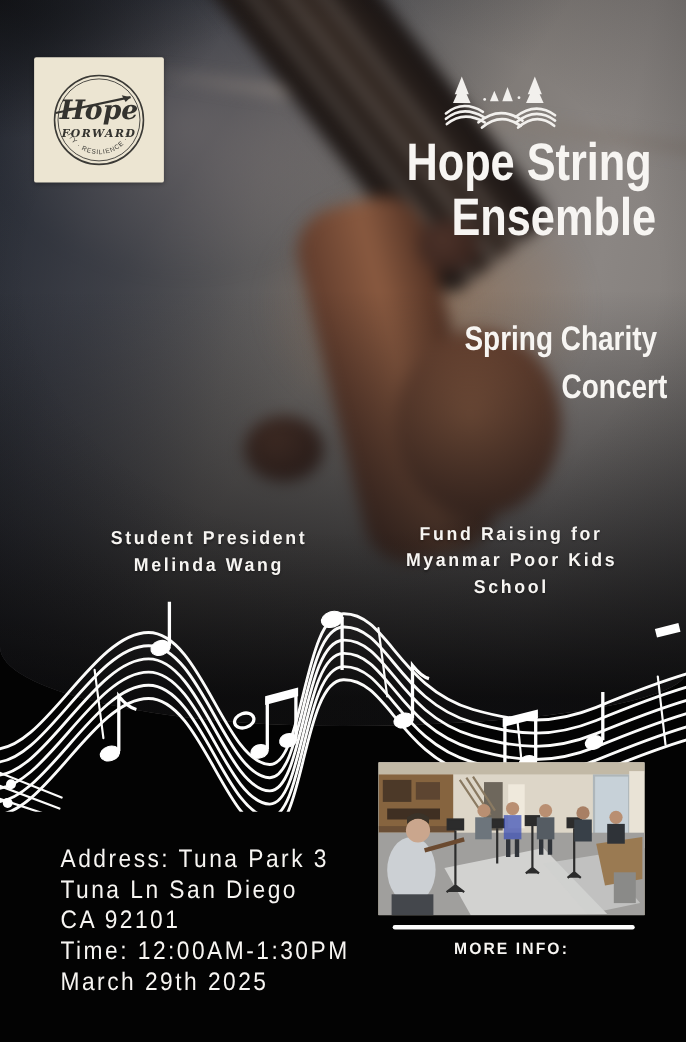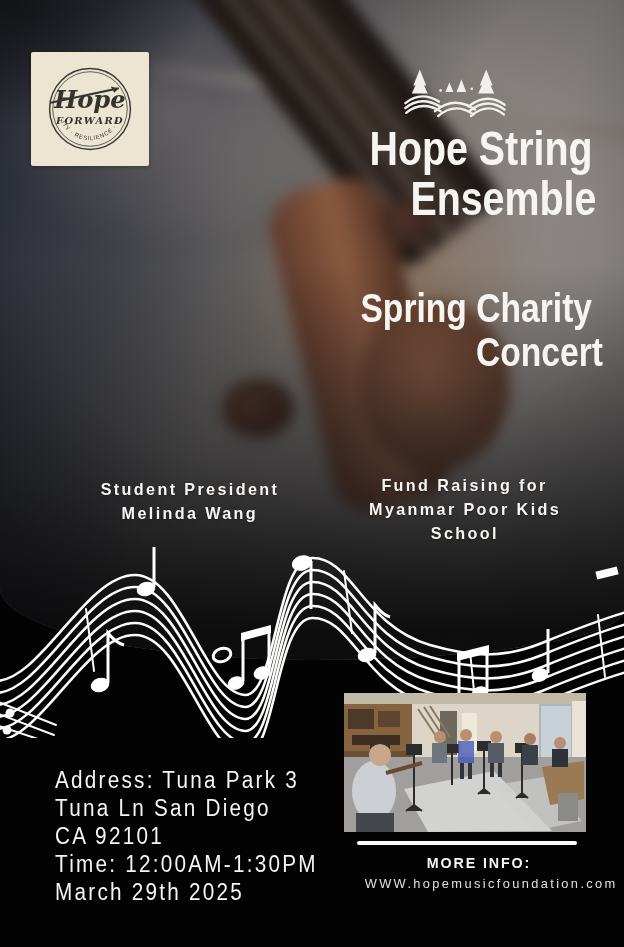--- a/index.html
+++ b/index.html
@@ -32,41 +32,41 @@
   .l-vign{background:radial-gradient(ellipse 520px 420px at 50% 38%,rgba(0,0,0,0) 55%,rgba(10,10,12,.35) 100%);}
 
   
   .logo-card{position:absolute;left:31px;top:52px;width:118px;height:114px;background:#ece5d2;border-radius:2px;box-shadow:0 1px 4px rgba(0,0,0,.3);display:flex;align-items:center;justify-content:center;}
 
   
   .header{position:absolute;left:293px;top:66px;width:324px;text-align:right;}
   .hills{width:104px;height:52px;margin:0 auto;display:block;}
   .title{margin:6px 0 0;font-size:48px;line-height:50px;font-weight:700;letter-spacing:0;}
   .title .cond, .subtitle .cond{display:inline-block;transform:scaleX(.82);transform-origin:50% 50%;white-space:nowrap;}
-  .subtitle{margin:62px 0 0;font-size:41px;line-height:44px;font-weight:700;}
+  .subtitle{margin:62px 0 0;font-size:31px;line-height:44px;font-weight:700;}
 
   
   .credit{position:absolute;text-align:center;font-weight:700;font-size:17px;line-height:24px;letter-spacing:2.5px;text-shadow:0 1px 2px rgba(0,0,0,.35);}
   .credit .cond{display:inline-block;transform:scaleX(.95);white-space:nowrap;}
   .credit-left{left:55px;top:478px;width:270px;}
   .credit-right{left:340px;top:474px;width:250px;}
 
   
   .wave{position:absolute;left:0;top:533px;width:624px;height:205px;}
 
   
   .details{position:absolute;left:55px;top:766px;font-weight:400;font-size:23px;line-height:28px;letter-spacing:2.5px;}
   .details .cond{display:inline-block;transform:scaleX(.9);transform-origin:left center;white-space:nowrap;}
 
   
   .rehearsal{position:absolute;left:344px;top:693px;width:242px;height:139px;overflow:hidden;background:#d8d2c4;}
 
   
   .divider{position:absolute;left:357px;top:841px;width:220px;height:4px;background:#fdfdfd;border-radius:2px;}
-  .more-info{position:absolute;left:344px;top:854px;width:242px;text-align:center;margin-left:14px;}
+  .more-info{position:absolute;left:344px;top:854px;width:242px;text-align:center;}
   .more-info .label{font-weight:700;font-size:15px;letter-spacing:2px;}
   .more-info .site{margin-top:5px;font-size:13.5px;letter-spacing:2.5px;color:#e2e0de;}
   .more-info .cond{display:inline-block;transform:scaleX(.95);white-space:nowrap;}
 </style>
 </head>
 <body>
 
 <div class="poster">
 
   <div class="hero">
@@ -263,16 +263,15 @@
       <g>
         <circle cx="216" cy="50" r="6" fill="#b98f72"></circle>
           <rect x="208" y="56" width="16" height="18" fill="#2f3338"></rect>
       </g>
     </svg>
   </div>
 
   <div class="divider"></div>
   <div class="more-info">
     <div class="label"><span class="cond">MORE INFO:</span></div>
-    <div class="site"><span class="cond">WWW.hopemusicfoundation.com</span></div>
   </div>
 
 </div>
 
 </body></html>

